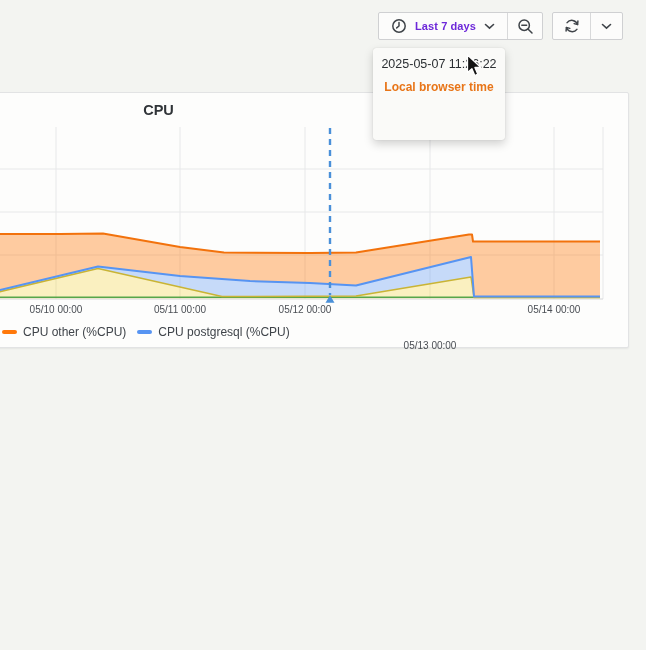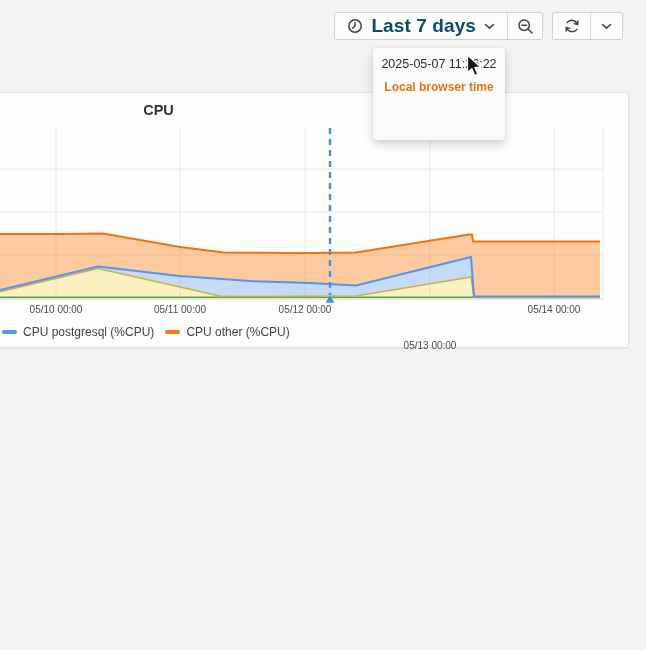--- a/index.html
+++ b/index.html
@@ -19,21 +19,21 @@
     display: flex; height: 28px; background: #fcfcfb;
     border: 1px solid #cfd0d2; border-radius: 2px; overflow: hidden;
   }
   .tb-btn {
     display: flex; align-items: center; justify-content: center;
     height: 100%; background: transparent; border: none; cursor: pointer;
     color: #3f4449; font-family: "Liberation Sans", sans-serif;
   }
   .tb-btn + .tb-btn { border-left: 1px solid #d8d9da; }
   #time-picker-btn { gap: 8px; padding: 0 12px; }
-  #time-picker-btn .tp-label { font-size: 19px; font-weight: 700; color: #0c4a6e; letter-spacing: .1px; text-align: center; }
+  #time-picker-btn .tp-label { font-size: 11px; font-weight: 700; color: #6d28d9; letter-spacing: .1px; text-align: center; }
   #zoom-out-btn { width: 35px; }
   #refresh-btn { width: 37px; }
   #refresh-dd-btn { width: 32px; }
   .icon svg { display: block; }
 
   
   #time-tooltip {
     position: absolute; left: 373px; top: 48px; width: 132px; height: 92px;
     background: #fafaf8; border-radius: 3px; z-index: 10;
     box-shadow: 0 4px 10px rgba(0,0,0,0.18), 0 0 1px rgba(0,0,0,0.2);
@@ -155,26 +155,26 @@
     </svg>
   <div id="ticks">
       <div class="x-tick" style="left: 11px;">05/10 00:00</div>
       <div class="x-tick" style="left: 135px;">05/11 00:00</div>
       <div class="x-tick" style="left: 260px;">05/12 00:00</div>
       <div class="x-tick" style="left: 385px; margin-top: 36px;">05/13 00:00</div>
       <div class="x-tick" style="left: 509px;">05/14 00:00</div>
     </div>
   <div id="legend">
       <div class="legend-item">
+        <span class="legend-marker" style="background: rgb(255, 120, 10);"></span>
+        <span class="legend-label">CPU other (%CPU)</span>
+      </div>
+      <div class="legend-item">
         <span class="legend-marker" style="background: rgb(87, 148, 242);"></span>
         <span class="legend-label">CPU postgresql (%CPU)</span>
-      </div>
-      <div class="legend-item">
-        <span class="legend-marker" style="background: rgb(255, 120, 10);"></span>
-        <span class="legend-label">CPU other (%CPU)</span>
       </div>
     </div>
 
   <div id="mouse-cursor">
     <svg width="17" height="23" viewBox="0 0 17 23">
       <path d="M1.5,1 L1.5,18.6 L5.9,14.7 L8.8,21.5 L11.8,20.2 L8.9,13.5 L14.9,13.5 Z" fill="#141414" stroke="#ffffff" stroke-width="1.3" stroke-linejoin="round"></path>
     </svg>
   </div>
 
 </div>

